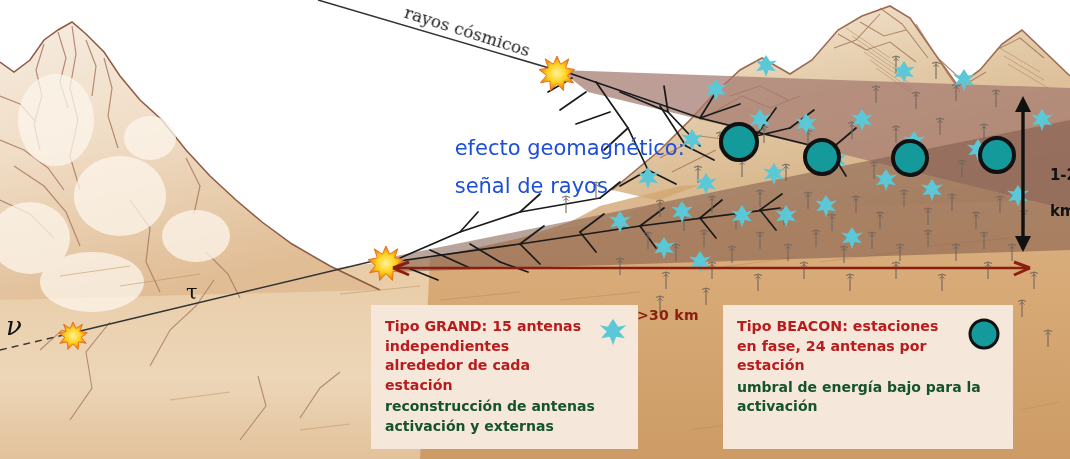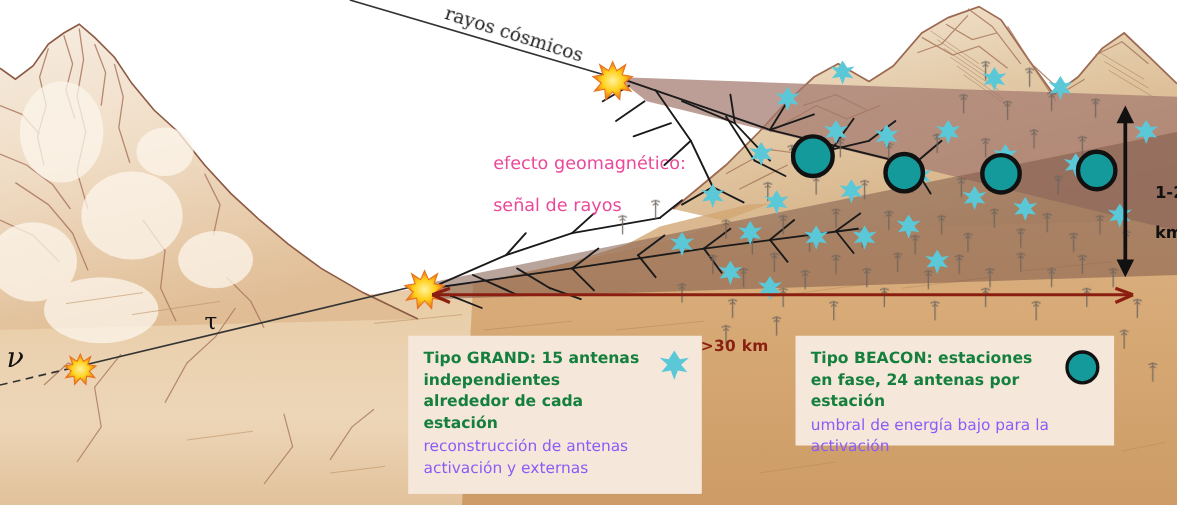--- a/index.html
+++ b/index.html
@@ -16,21 +16,21 @@
 
   #rayos-label{
     left:408px;top:2px;
     font-family:"DejaVu Serif","Liberation Serif",serif;
     font-size:17px;color:#222;
     transform:rotate(17.5deg);transform-origin:left top;
   }
   #geo-label{
     left:428px;top:120px;
     font-family:"DejaVu Sans","Liberation Sans",sans-serif;
-    font-size:16px;line-height:19px;color:#ec4899;
+    font-size:21px;line-height:19px;color:#1d4ed8;
   }
   #km30-label{
     left:637px;top:275px;
     font-size:14px;font-weight:bold;color:#8a1e10;
     letter-spacing:.3px;
     margin-top:32px;
   }
   #kms-label{
     left:1029px;top:148px;
     font-size:15px;font-weight:bold;color:#111;line-height:18px;
@@ -45,27 +45,27 @@
     font-family:"DejaVu Serif","Liberation Serif",serif;
     font-size:21px;color:#111;
   }
 
   
   .caption{
     position:absolute;background:#f6e7db;
     padding:12px 14px 14px 14px;box-sizing:border-box;
   }
   #caption-grand{left:371px;top:305px;width:267px;height:144px;}
-  #caption-beacon{left:723px;top:305px;width:290px;height:100px;}
+  #caption-beacon{left:723px;top:305px;width:290px;height:144px;}
   .caption .hd{
-    font-size:14.2px;font-weight:bold;color:#15803d;line-height:19.5px;
+    font-size:14.2px;font-weight:bold;color:#b91c1c;line-height:19.5px;
     margin:0 0 2px 0;
   }
   .caption .sub{
-    font-size:14px;font-weight:normal;color:#8b5cf6;line-height:19.5px;margin:0;
+    font-size:14px;font-weight:bold;color:#14532d;line-height:19.5px;margin:0;
   }
   #caption-grand .hd{padding-right:34px;}
   #caption-beacon .hd{padding-right:44px;}
   .cap-icon{position:absolute;}
   #grand-legend-icon{right:8px;top:10px;}
   #beacon-legend-icon{right:12px;top:12px;}
 </style>
 </head>
 <body>
 

